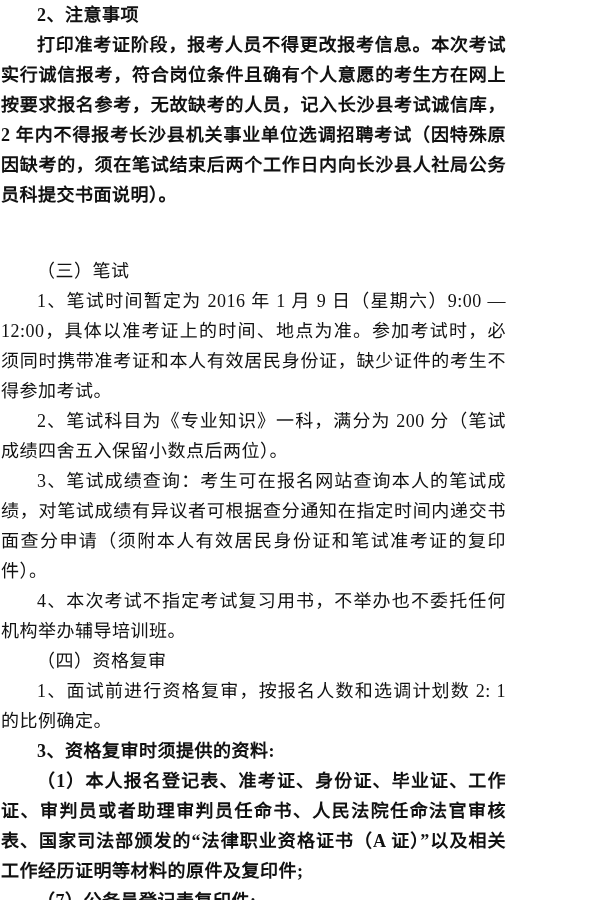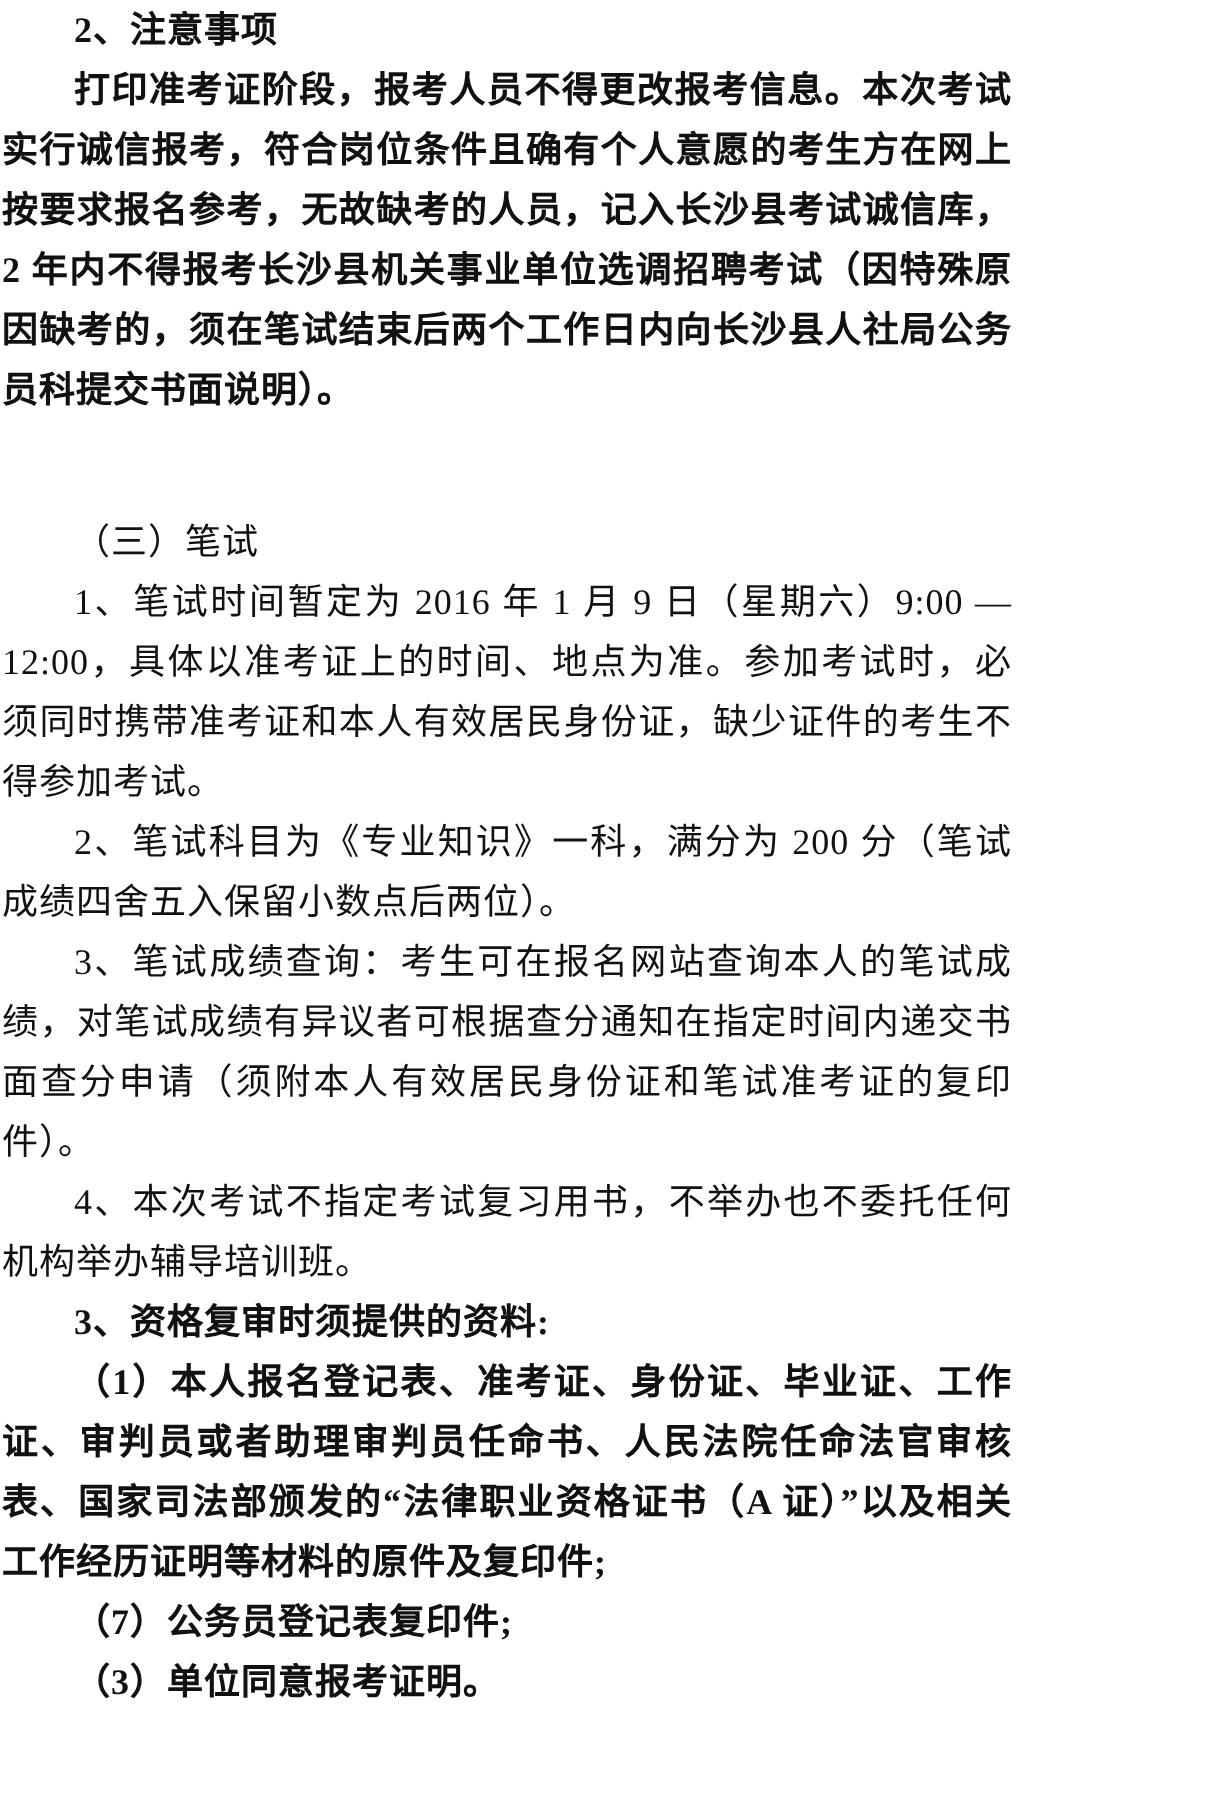--- a/index.html
+++ b/index.html
@@ -43,18 +43,20 @@
 
 <div class="page">
   <div class="doc">
       <p class="para bold">2、注意事项</p>
       <p class="para bold">打印准考证阶段，报考人员不得更改报考信息。本次考试实行诚信报考，符合岗位条件且确有个人意愿的考生方在网上按要求报名参考，无故缺考的人员，记入长沙县考试诚信库，2 年内不得报考长沙县机关事业单位选调招聘考试（因特殊原因缺考的，须在笔试结束后两个工作日内向长沙县人社局公务员科提交书面说明）。</p>
       <p class="para gap-before">（三）笔试</p>
       <p class="para">1、笔试时间暂定为 2016 年 1 月 9 日（星期六）9:00 — 12:00，具体以准考证上的时间、地点为准。参加考试时，必须同时携带准考证和本人有效居民身份证，缺少证件的考生不得参加考试。</p>
       <p class="para">2、笔试科目为《专业知识》一科，满分为 200 分（笔试成绩四舍五入保留小数点后两位）。</p>
       <p class="para">3、笔试成绩查询：考生可在报名网站查询本人的笔试成绩，对笔试成绩有异议者可根据查分通知在指定时间内递交书面查分申请（须附本人有效居民身份证和笔试准考证的复印件）。</p>
       <p class="para">4、本次考试不指定考试复习用书，不举办也不委托任何机构举办辅导培训班。</p>
+      <p class="para">（四）资格复审</p>
+      <p class="para">1、面试前进行资格复审，按报名人数和选调计划数 2: 1 的比例确定。</p>
       <p class="para bold">3、资格复审时须提供的资料:</p>
       <p class="para bold">（1）本人报名登记表、准考证、身份证、毕业证、工作证、审判员或者助理审判员任命书、人民法院任命法官审核表、国家司法部颁发的“法律职业资格证书（A 证）”以及相关工作经历证明等材料的原件及复印件;</p>
       <p class="para bold">（7）公务员登记表复印件;</p>
       <p class="para bold">（3）单位同意报考证明。</p>
     </div>
 </div>
 
 </body></html>

